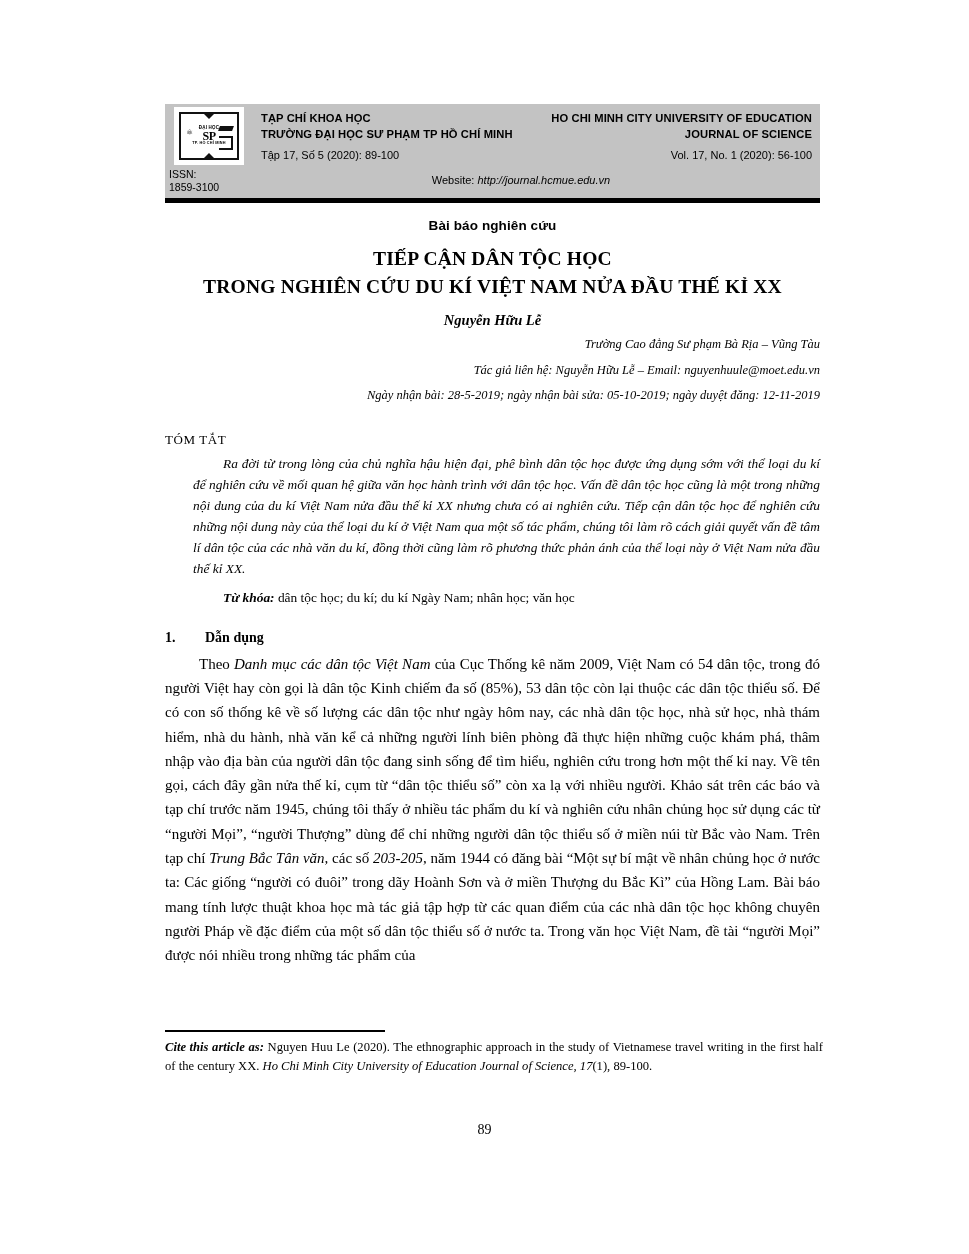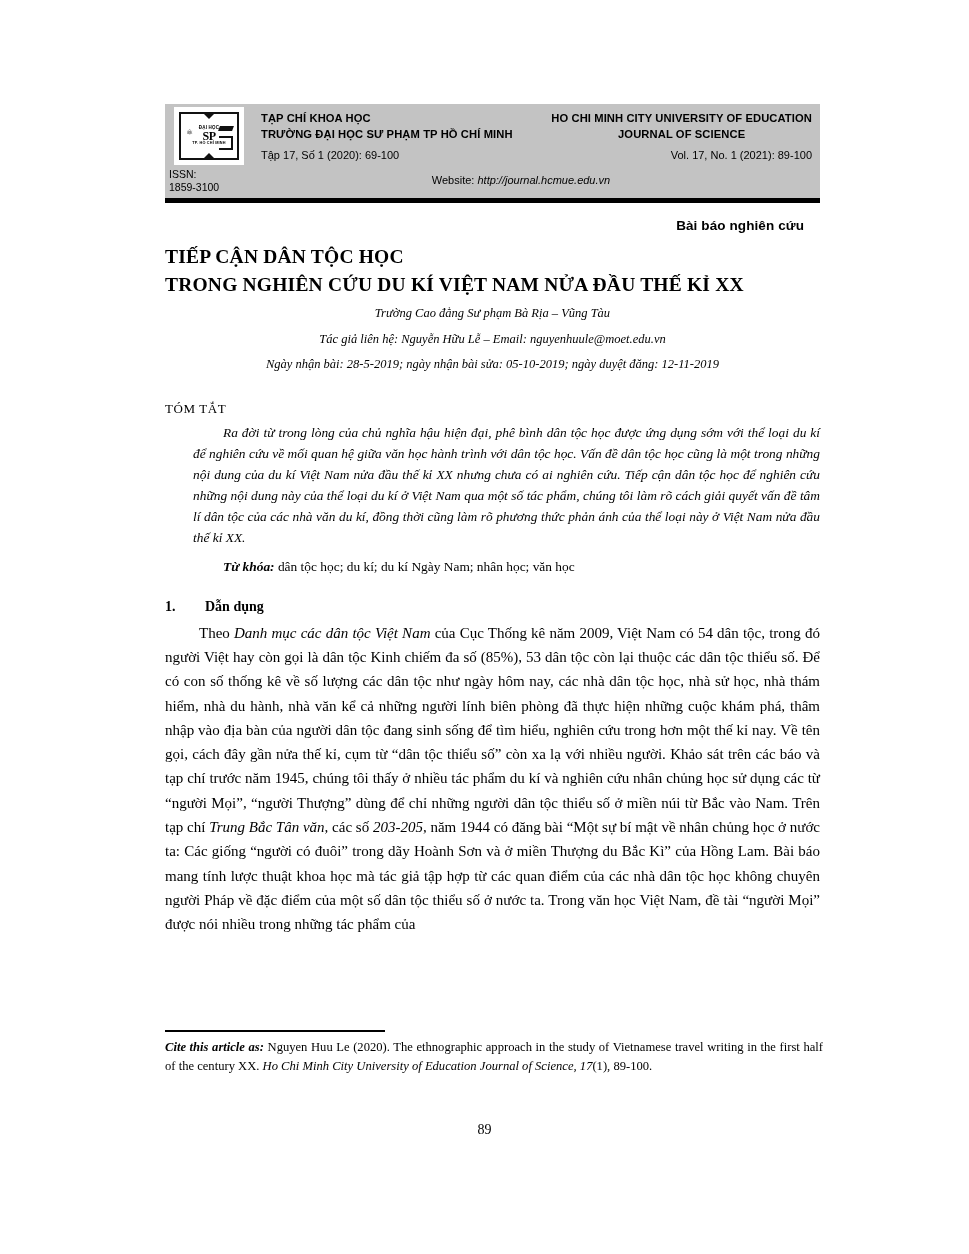--- a/index.html
+++ b/index.html
@@ -143,21 +143,21 @@
     font-family: "Liberation Sans", sans-serif;
     font-size: 11.2px;
     font-weight: bold;
     line-height: 1.42;
     letter-spacing: .1px;
   }
   .mh-right-title {
     position: absolute;
     right: 8px;
     top: 7px;
-    text-align: center;
+    text-align: right;
     font-family: "Liberation Sans", sans-serif;
     font-size: 11.2px;
     font-weight: bold;
     line-height: 1.42;
     letter-spacing: .1px;
   }
   .mh-left-vol {
     position: absolute;
     left: 96px;
     top: 45px;
@@ -185,44 +185,44 @@
   .mh-website i { font-style: italic; }
 
   
   .content {
     position: absolute;
     left: 165px;
     top: 218px;
     width: 655px;
   }
   .article-type {
-    text-align: right;
+    text-align: center;
     font-family: "Liberation Sans", sans-serif;
     font-size: 13.5px;
     font-weight: bold;
-    margin: 0 16px 10px 0;
+    margin: 0 0 10px 0;
     letter-spacing: .1px;
   }
   .title {
-    text-align: left;
+    text-align: center;
     font-size: 19.5px;
     font-weight: bold;
     line-height: 1.42;
-    margin: 0;
+    margin: 12px;
     letter-spacing: .2px;
   }
   .author {
     text-align: center;
     font-size: 14.5px;
     font-weight: bold;
     font-style: italic;
     margin: 9px 0 0 0;
   }
   .affil {
-    text-align: center;
+    text-align: right;
     font-size: 12.5px;
     font-style: italic;
     margin: 6px 0 0 0;
     line-height: 1.55;
   }
 
   
   .abs-label {
     margin: 26px 0 0 0;
     font-size: 13px;
@@ -317,40 +317,41 @@
       <div class="mh-left-title">
         <div>TẠP CHÍ KHOA HỌC</div>
         <div>TRƯỜNG ĐẠI HỌC SƯ PHẠM TP HỒ CHÍ MINH</div>
       </div>
 
       <div class="mh-right-title">
         <div>HO CHI MINH CITY UNIVERSITY OF EDUCATION</div>
         <div>JOURNAL OF SCIENCE</div>
       </div>
 
-      <div class="mh-left-vol">Tập 17, Số 1 (2020): 69-100</div>
-      <div class="mh-right-vol">Vol. 17, No. 1 (2021): 89-100</div>
+      <div class="mh-left-vol">Tập 17, Số 5 (2020): 89-100</div>
+      <div class="mh-right-vol">Vol. 17, No. 1 (2020): 56-100</div>
 
       <div class="mh-website">
         <span>Website:</span>
         <i>http://journal.hcmue.edu.vn</i>
       </div>
 
     </div>
   </div>
 
   <div class="content">
 
     <div class="article-type">Bài báo nghiên cứu</div>
 
     <h1 class="title">
       <span>TIẾP CẬN DÂN TỘC HỌC</span><br>
       <span>TRONG NGHIÊN CỨU DU KÍ VIỆT NAM NỬA ĐẦU THẾ KỈ XX</span>
     </h1>
 
+    <div class="author">Nguyễn Hữu Lễ</div>
     <div class="affil">Trường Cao đẳng Sư phạm Bà Rịa – Vũng Tàu</div>
     <div class="affil">Tác giả liên hệ: Nguyễn Hữu Lễ – Email: nguyenhuule@moet.edu.vn</div>
     <div class="affil">Ngày nhận bài: 28-5-2019; ngày nhận bài sửa: 05-10-2019; ngày duyệt đăng: 12-11-2019</div>
 
     <div class="abs-label">TÓM TẮT</div>
     <div class="abs-body">Ra đời từ trong lòng của chủ nghĩa hậu hiện đại, phê bình dân tộc học được ứng dụng sớm với thể loại du kí để nghiên cứu về mối quan hệ giữa văn học hành trình với dân tộc học. Vấn đề dân tộc học cũng là một trong những nội dung của du kí Việt Nam nửa đầu thế kỉ XX nhưng chưa có ai nghiên cứu. Tiếp cận dân tộc học để nghiên cứu những nội dung này của thể loại du kí ở Việt Nam qua một số tác phẩm, chúng tôi làm rõ cách giải quyết vấn đề tâm lí dân tộc của các nhà văn du kí, đồng thời cũng làm rõ phương thức phản ánh của thể loại này ở Việt Nam nửa đầu thế kỉ XX.</div>
 
     <div class="keywords">
       <b>Từ khóa:</b>
       <span>dân tộc học; du kí; du kí Ngày Nam; nhân học; văn học</span>

